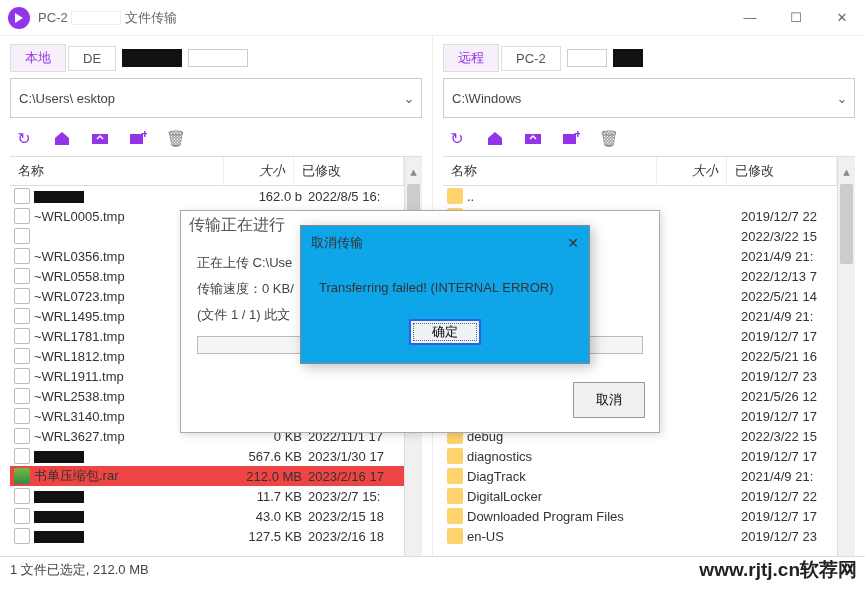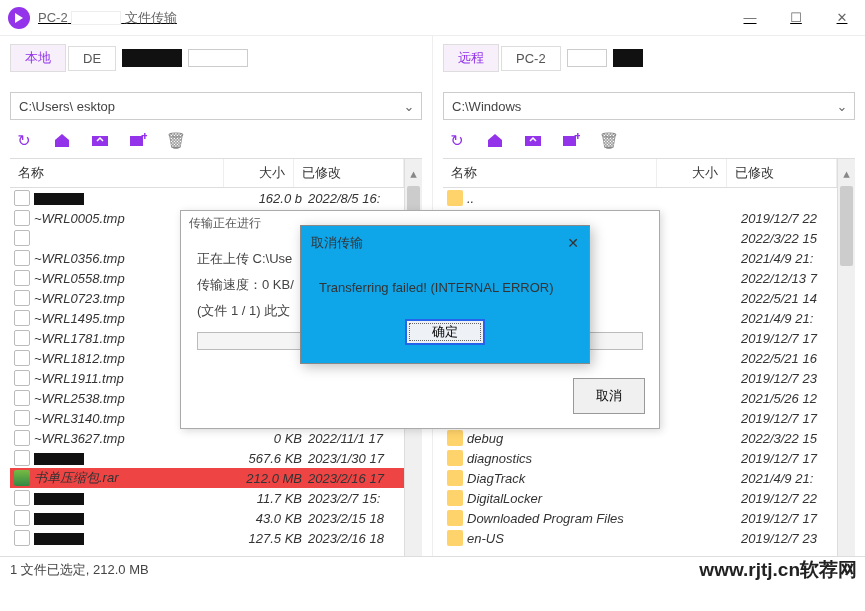--- a/index.html
+++ b/index.html
@@ -1,84 +1,84 @@
 <!DOCTYPE html>
 <html><head>
 <meta charset="utf-8">
 <style>
 * { box-sizing: border-box; margin: 0; padding: 0; font-family: "Microsoft YaHei", "Segoe UI", sans-serif; font-size: 13px; }
 body { background: #fff; width: 865px; height: 611px; overflow: hidden; position: relative; }
 
-.titlebar { height: 36px; display: flex; align-items: center; padding: 0 0 0 8px; border-bottom: 1px solid #eee; text-decoration: underline; }
+.titlebar { height: 36px; display: flex; align-items: center; padding: 0 0 0 8px; border-bottom: 1px solid #eee; }
 .app-icon { width: 22px; height: 22px; background: #9333ea; border-radius: 50%; display: flex; align-items: center; justify-content: center; color: #fff; font-weight: bold; margin-right: 8px; }
 .title-text { color: #666; flex: 1; }
 .title-redact { display: inline-block; background: #fff; width: 50px; height: 14px; vertical-align: middle; border: 1px solid #eee; }
 .win-controls { display: flex; }
 .win-btn { width: 46px; height: 36px; display: flex; align-items: center; justify-content: center; color: #666; cursor: pointer; }
 
 .panes { display: flex; height: 520px; }
 .pane { flex: 1; display: flex; flex-direction: column; padding: 8px 10px 0 10px; }
 .pane-left { border-right: 1px solid #eee; }
 
-.tabs-row { display: flex; align-items: center; gap: 2px; margin-bottom: 20px; }
+.tabs-row { display: flex; align-items: center; gap: 2px; margin-bottom: 6px; }
 .tab { padding: 4px 14px; border: 1px solid #ddd; background: #f7f0fa; color: #9333ea; cursor: pointer; }
 .tab.inactive { background: #fff; color: #555; }
 .tab-redact { width: 60px; height: 18px; background: #111; margin-left: 4px; }
 .tab-redact.white { background: #fff; border: 1px solid #ccc; }
 
-.path-row { display: flex; align-items: center; border: 1px solid #ccc; height: 28px; margin-bottom: 8px; }
+.path-row { display: flex; align-items: center; border: 1px solid #ccc; height: 40px; margin-bottom: 8px; }
 .path-text { flex: 1; padding: 0 8px; color: #444; }
 .path-arrow { width: 24px; text-align: center; color: #666; cursor: pointer; }
 
 .toolbar { display: flex; gap: 18px; padding: 2px 4px 8px 4px; }
 .tool-btn { width: 20px; height: 20px; display: flex; align-items: center; justify-content: center; color: #9333ea; cursor: pointer; font-size: 16px; }
 
 .file-header { display: flex; border-top: 1px solid #ddd; border-bottom: 1px solid #ddd; background: #fff; }
 .col { padding: 5px 8px; color: #333; border-right: 1px solid #eee; }
 .col-name { flex: 1; }
-.col-size { width: 70px; text-align: right; }
+.col-size { width: 70px; text-align: right; font-style: italic; }
 .col-date { width: 110px; }
 .col-scroll { width: 18px; background: #f0f0f0; border-left: 1px solid #ddd; display:flex; align-items:center; justify-content:center; color:#888; }
 
 .file-list { flex: 1; overflow: hidden; position: relative; }
-.file-row { display: flex; align-items: center; height: 20px; padding: 0 4px; font-style: italic; }
+.file-row { display: flex; align-items: center; height: 20px; padding: 0 4px; }
 .file-row.selected { background: #ef4444; }
 .file-icon { width: 16px; height: 16px; margin-right: 4px; flex-shrink: 0; }
 .ficon-doc { background: #fff; border: 1px solid #bbb; border-radius: 2px; }
 .ficon-folder { background: #ffd36b; border-radius: 2px; }
 .ficon-rar { background: linear-gradient(#7b4, #384); border-radius: 2px; }
 .file-name { flex: 1; color: #333; white-space: nowrap; overflow: hidden; }
 .file-size { width: 70px; text-align: right; color: #333; padding-right: 6px; }
 .file-date { width: 110px; color: #333; }
 .name-redact { display: inline-block; background: #111; height: 12px; vertical-align: middle; } .name-redact.w50 { width: 50px; }
 
 .vscroll { position: absolute; right: 0; top: 24px; bottom: 0; width: 18px; background: #f0f0f0; border-left: 1px solid #ddd; }
 .vscroll-thumb { position: absolute; left: 2px; right: 2px; top: 4px; height: 80px; background: #ccc; border-radius: 2px; }
 
 .pane-wrap { position: relative; flex: 1; display: flex; flex-direction: column; }
 
 .statusbar { height: 26px; border-top: 1px solid #ddd; display: flex; align-items: center; padding: 0 10px; color: #444; }
 
 .watermark { position: absolute; right: 8px; bottom: 28px; font-size: 19px; font-weight: bold; color: #222; font-family: SimHei, sans-serif; }
 
 .progress-dialog { position: absolute; left: 180px; top: 210px; width: 480px; background: #fff; border: 1px solid #aaa; box-shadow: 2px 2px 8px rgba(0,0,0,0.15); z-index: 10; }
-.dlg-title { padding: 4px 8px; color: #555; font-size: 12px; }
+.dlg-title { padding: 4px 8px; color: #555; font-size: 16px; }
 .dlg-body { padding: 14px 16px; }
 .dlg-line { color: #444; margin-bottom: 8px; }
 .dlg-progress { height: 18px; border: 1px solid #bbb; background: #f5f5f5; margin: 12px 0 14px 0; }
 .dlg-btns { display: flex; justify-content: flex-end; padding: 0 14px 14px 0; }
 .dlg-btn { width: 72px; height: 36px; border: 1px solid #999; background: #f0f0f0; cursor: pointer; }
 
 .error-dialog { position: absolute; left: 300px; top: 225px; width: 290px; background: #0ea5e9; border: 1px solid #888; box-shadow: 3px 3px 12px rgba(0,0,0,0.25); z-index: 20; }
 .err-titlebar { display: flex; align-items: center; justify-content: space-between; padding: 8px 10px; }
 .err-title { color: #333; }
 .err-close { cursor: pointer; color: #333; font-size: 14px; }
 .err-body { padding: 20px 18px 24px 18px; color: #333; }
 .err-btns { display: flex; justify-content: center; padding: 0 0 18px 0; }
-.err-btn { width: 80px; height: 26px; border: 2px solid #2563eb; background: #eef2f7; cursor: pointer; outline: 1px dotted #666; outline-offset: -5px; }
+.err-btn { width: 72px; height: 26px; border: 2px solid #2563eb; background: #eef2f7; cursor: pointer; outline: 1px dotted #666; outline-offset: -5px; }
 
 svg { display: block; }
 </style>
 </head>
 <body>
 
 <div class="titlebar">
   <div class="app-icon">
     <svg width="14" height="14" viewBox="0 0 14 14">
         <path d="M3 2 L11 7 L3 12 Z" fill="#fff"></path>

